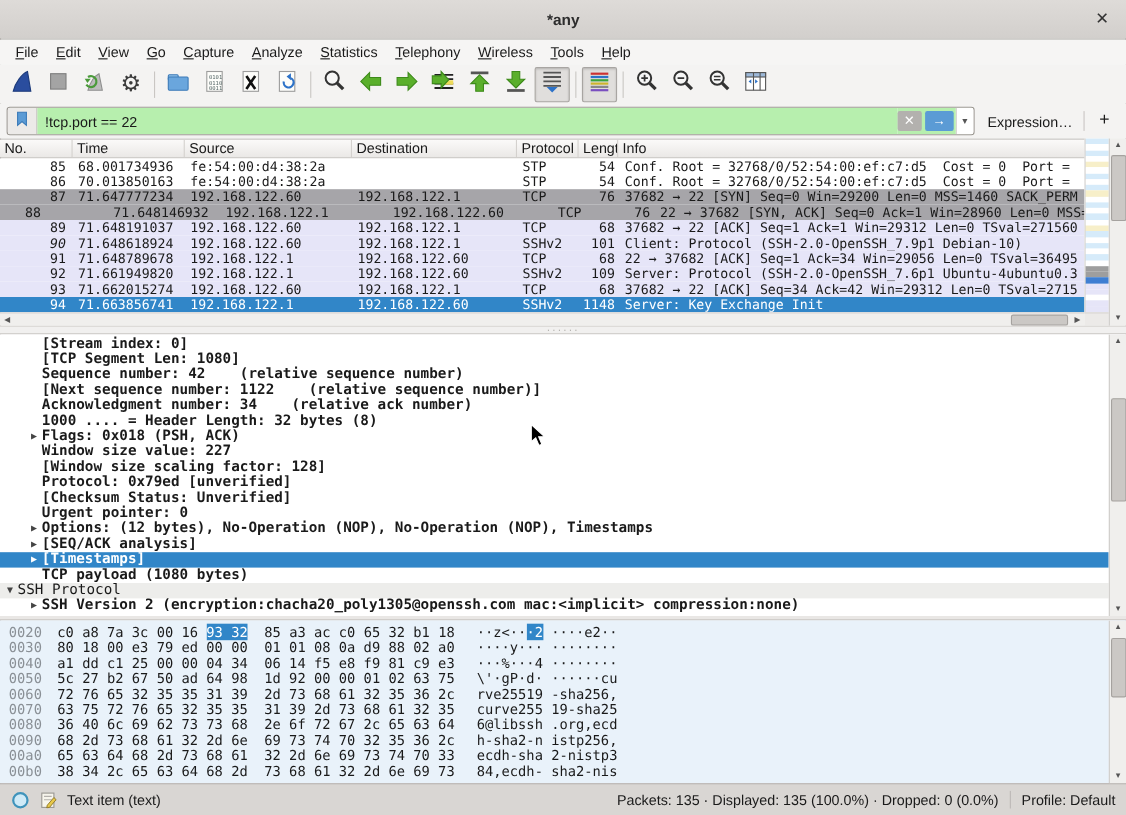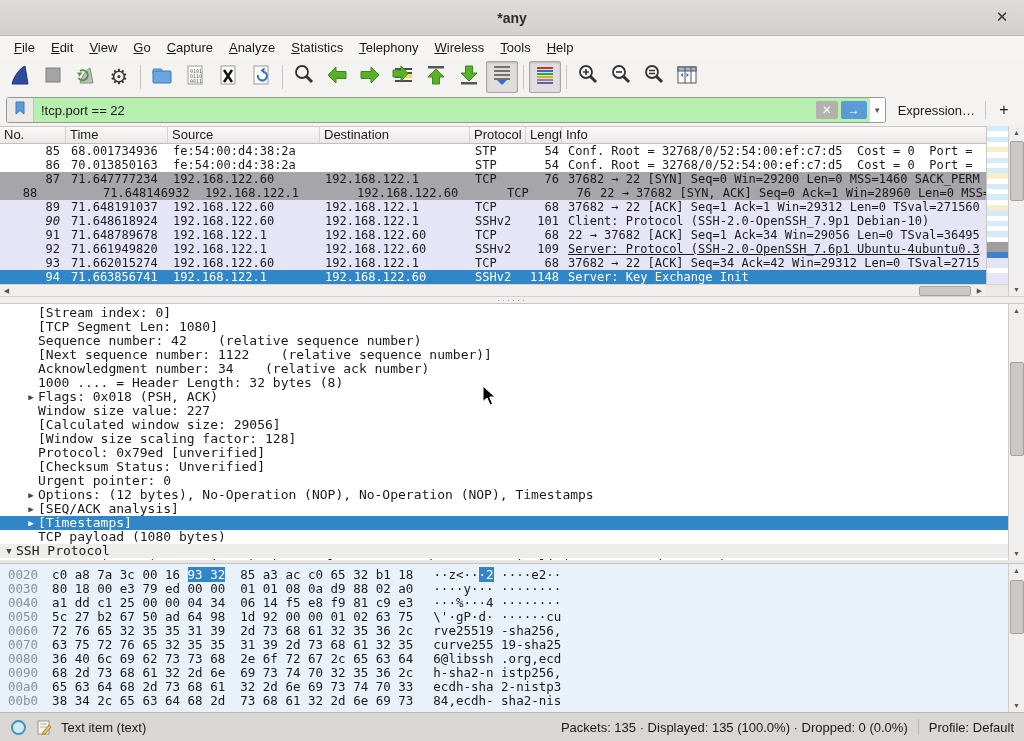--- a/index.html
+++ b/index.html
@@ -82,21 +82,21 @@
   .splitter{height:8px;background:#f1f0ef;border-top:1px solid #d5d2cf;
     border-bottom:1px solid #c6c3c0;box-sizing:border-box;display:flex;
     align-items:center;justify-content:center;color:#9a9792;font-size:9px;
     letter-spacing:2px;line-height:4px;}
   .splitter2{height:4px;background:#e9e7e5;border-bottom:1px solid #c6c3c0;box-sizing:border-box;}
   
   .details{height:256px;background:#fff;display:flex;overflow:hidden;position:relative;}
   .dcontent{flex:1;overflow:hidden;padding-top:2px;font:13px "DejaVu Sans Mono",monospace;}
   .dline{height:14px;line-height:14px;display:flex;white-space:pre;}
   .darr{width:14px;flex:none;text-align:center;font-size:9px;color:#444;}
-  .dline.lvl1{padding-left:24px;}
+  .dline.lvl1{padding-left:24px;font-weight:bold;}
   .dline.lvl0{padding-left:2px;}
   .dline.sel{background:#3186c8;color:#fff;}
   .dline.sel .darr{color:#fff;}
   .dline.root{background:#ededeb;}
   
   .hexpane{height:148px;background:#e9f2fa;display:flex;overflow:hidden;}
   .hexcontent{flex:1;padding:4px 0 0 8px;font:12.5px "DejaVu Sans Mono",monospace;
     overflow:hidden;}
   .hrow{height:14px;line-height:14px;white-space:pre;}
   .off{color:#8a9096;margin-right:14px;}
@@ -373,21 +373,21 @@
           <span class="pc" style="width: 36px; text-align: right; padding-right: 3px; box-sizing: border-box;">68</span>
           <span class="pc" style="flex: 1 1 0%; padding-left: 6px;">22 → 37682 [ACK] Seq=1 Ack=34 Win=29056 Len=0 TSval=36495</span>
         </div>
         <div class="plrow r-tcp">
           <span class="pc" style="width: 66px; text-align: right; padding-right: 6px; box-sizing: border-box;">92</span>
           <span class="pc" style="width: 102px; padding-left: 5px; box-sizing: border-box;">71.661949820</span>
           <span class="pc" style="width: 152px; padding-left: 5px; box-sizing: border-box;">192.168.122.1</span>
           <span class="pc" style="width: 150px; padding-left: 5px; box-sizing: border-box;">192.168.122.60</span>
           <span class="pc" style="width: 56px; padding-left: 5px; box-sizing: border-box;">SSHv2</span>
           <span class="pc" style="width: 36px; text-align: right; padding-right: 3px; box-sizing: border-box;">109</span>
-          <span class="pc" style="flex: 1 1 0%; padding-left: 6px; text-decoration: underline;">Server: Protocol (SSH-2.0-OpenSSH_7.6p1 Ubuntu-4ubuntu0.3</span>
+          <span class="pc" style="flex: 1 1 0%; padding-left: 6px;">Server: Protocol (SSH-2.0-OpenSSH_7.6p1 Ubuntu-4ubuntu0.3</span>
         </div>
         <div class="plrow r-tcp">
           <span class="pc" style="width: 66px; text-align: right; padding-right: 6px; box-sizing: border-box;">93</span>
           <span class="pc" style="width: 102px; padding-left: 5px; box-sizing: border-box;">71.662015274</span>
           <span class="pc" style="width: 152px; padding-left: 5px; box-sizing: border-box;">192.168.122.60</span>
           <span class="pc" style="width: 150px; padding-left: 5px; box-sizing: border-box;">192.168.122.1</span>
           <span class="pc" style="width: 56px; padding-left: 5px; box-sizing: border-box;">TCP</span>
           <span class="pc" style="width: 36px; text-align: right; padding-right: 3px; box-sizing: border-box;">68</span>
           <span class="pc" style="flex: 1 1 0%; padding-left: 6px;">37682 → 22 [ACK] Seq=34 Ack=42 Win=29312 Len=0 TSval=2715</span>
         </div>
@@ -451,21 +451,20 @@
   <div class="details">
     <div class="dcontent" id="dcontent">
         <div class="dline lvl1"><span class="darr"></span><span class="dtext">[Stream index: 0]</span></div>
         <div class="dline lvl1"><span class="darr"></span><span class="dtext">[TCP Segment Len: 1080]</span></div>
         <div class="dline lvl1"><span class="darr"></span><span class="dtext">Sequence number: 42    (relative sequence number)</span></div>
         <div class="dline lvl1"><span class="darr"></span><span class="dtext">[Next sequence number: 1122    (relative sequence number)]</span></div>
         <div class="dline lvl1"><span class="darr"></span><span class="dtext">Acknowledgment number: 34    (relative ack number)</span></div>
         <div class="dline lvl1"><span class="darr"></span><span class="dtext">1000 .... = Header Length: 32 bytes (8)</span></div>
         <div class="dline lvl1"><span class="darr">▶</span><span class="dtext">Flags: 0x018 (PSH, ACK)</span></div>
         <div class="dline lvl1"><span class="darr"></span><span class="dtext">Window size value: 227</span></div>
-        <div class="dline lvl1"><span class="darr"></span><span class="dtext">[Calculated window size: 29056]</span></div>
         <div class="dline lvl1"><span class="darr"></span><span class="dtext">[Window size scaling factor: 128]</span></div>
         <div class="dline lvl1"><span class="darr"></span><span class="dtext">Protocol: 0x79ed [unverified]</span></div>
         <div class="dline lvl1"><span class="darr"></span><span class="dtext">[Checksum Status: Unverified]</span></div>
         <div class="dline lvl1"><span class="darr"></span><span class="dtext">Urgent pointer: 0</span></div>
         <div class="dline lvl1"><span class="darr">▶</span><span class="dtext">Options: (12 bytes), No-Operation (NOP), No-Operation (NOP), Timestamps</span></div>
         <div class="dline lvl1"><span class="darr">▶</span><span class="dtext">[SEQ/ACK analysis]</span></div>
         <div class="dline lvl1 sel"><span class="darr">▶</span><span class="dtext">[Timestamps]</span></div>
         <div class="dline lvl1"><span class="darr"></span><span class="dtext">TCP payload (1080 bytes)</span></div>
         <div class="dline lvl0 root"><span class="darr">▼</span><span class="dtext">SSH Protocol</span></div>
         <div class="dline lvl1"><span class="darr">▶</span><span class="dtext">SSH Version 2 (encryption:chacha20_poly1305@openssh.com mac:&lt;implicit&gt; compression:none)</span></div>

